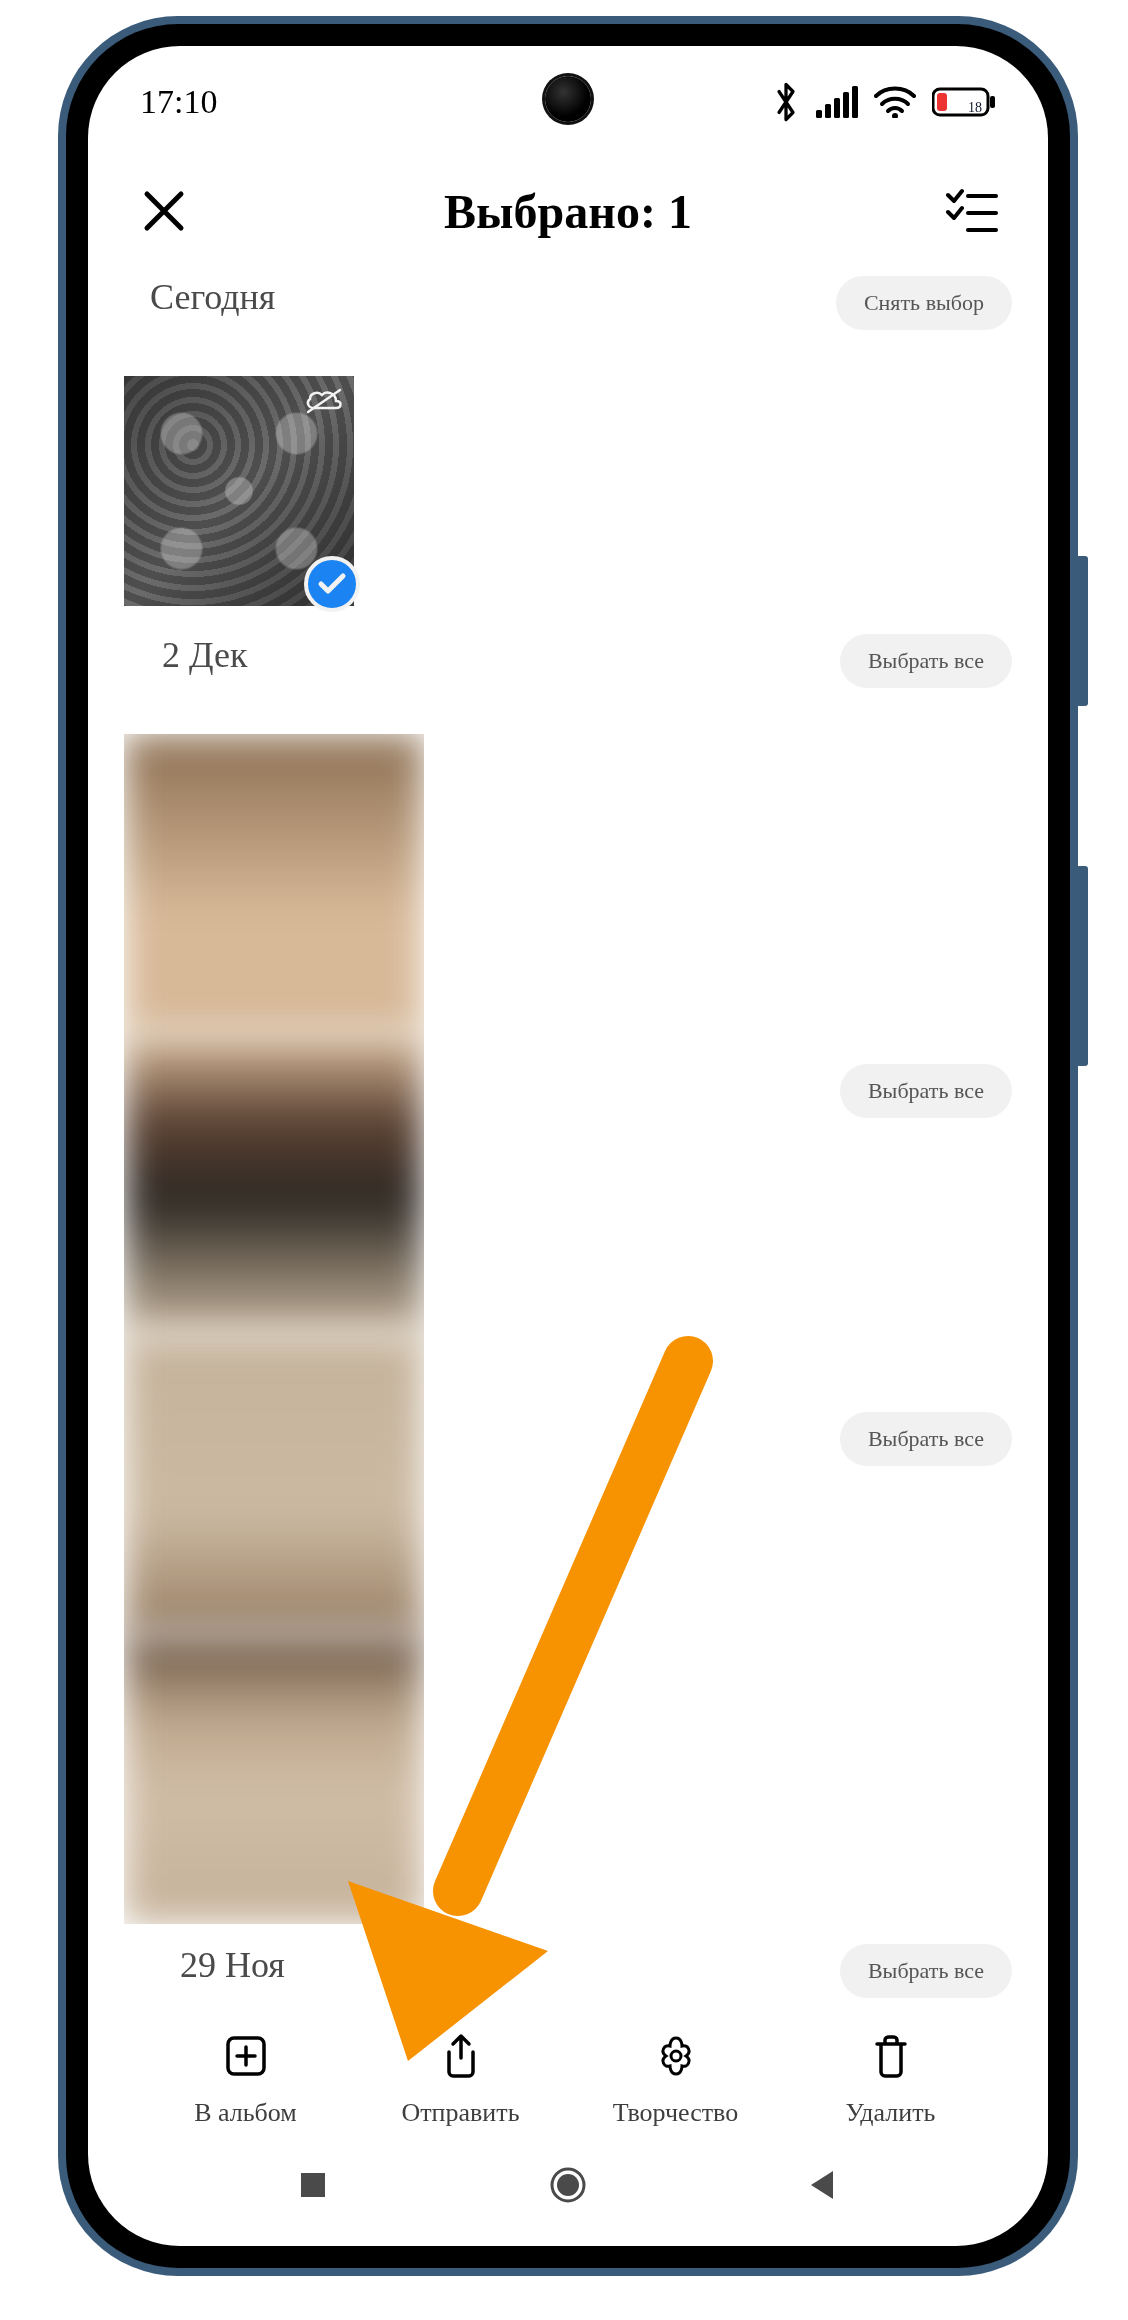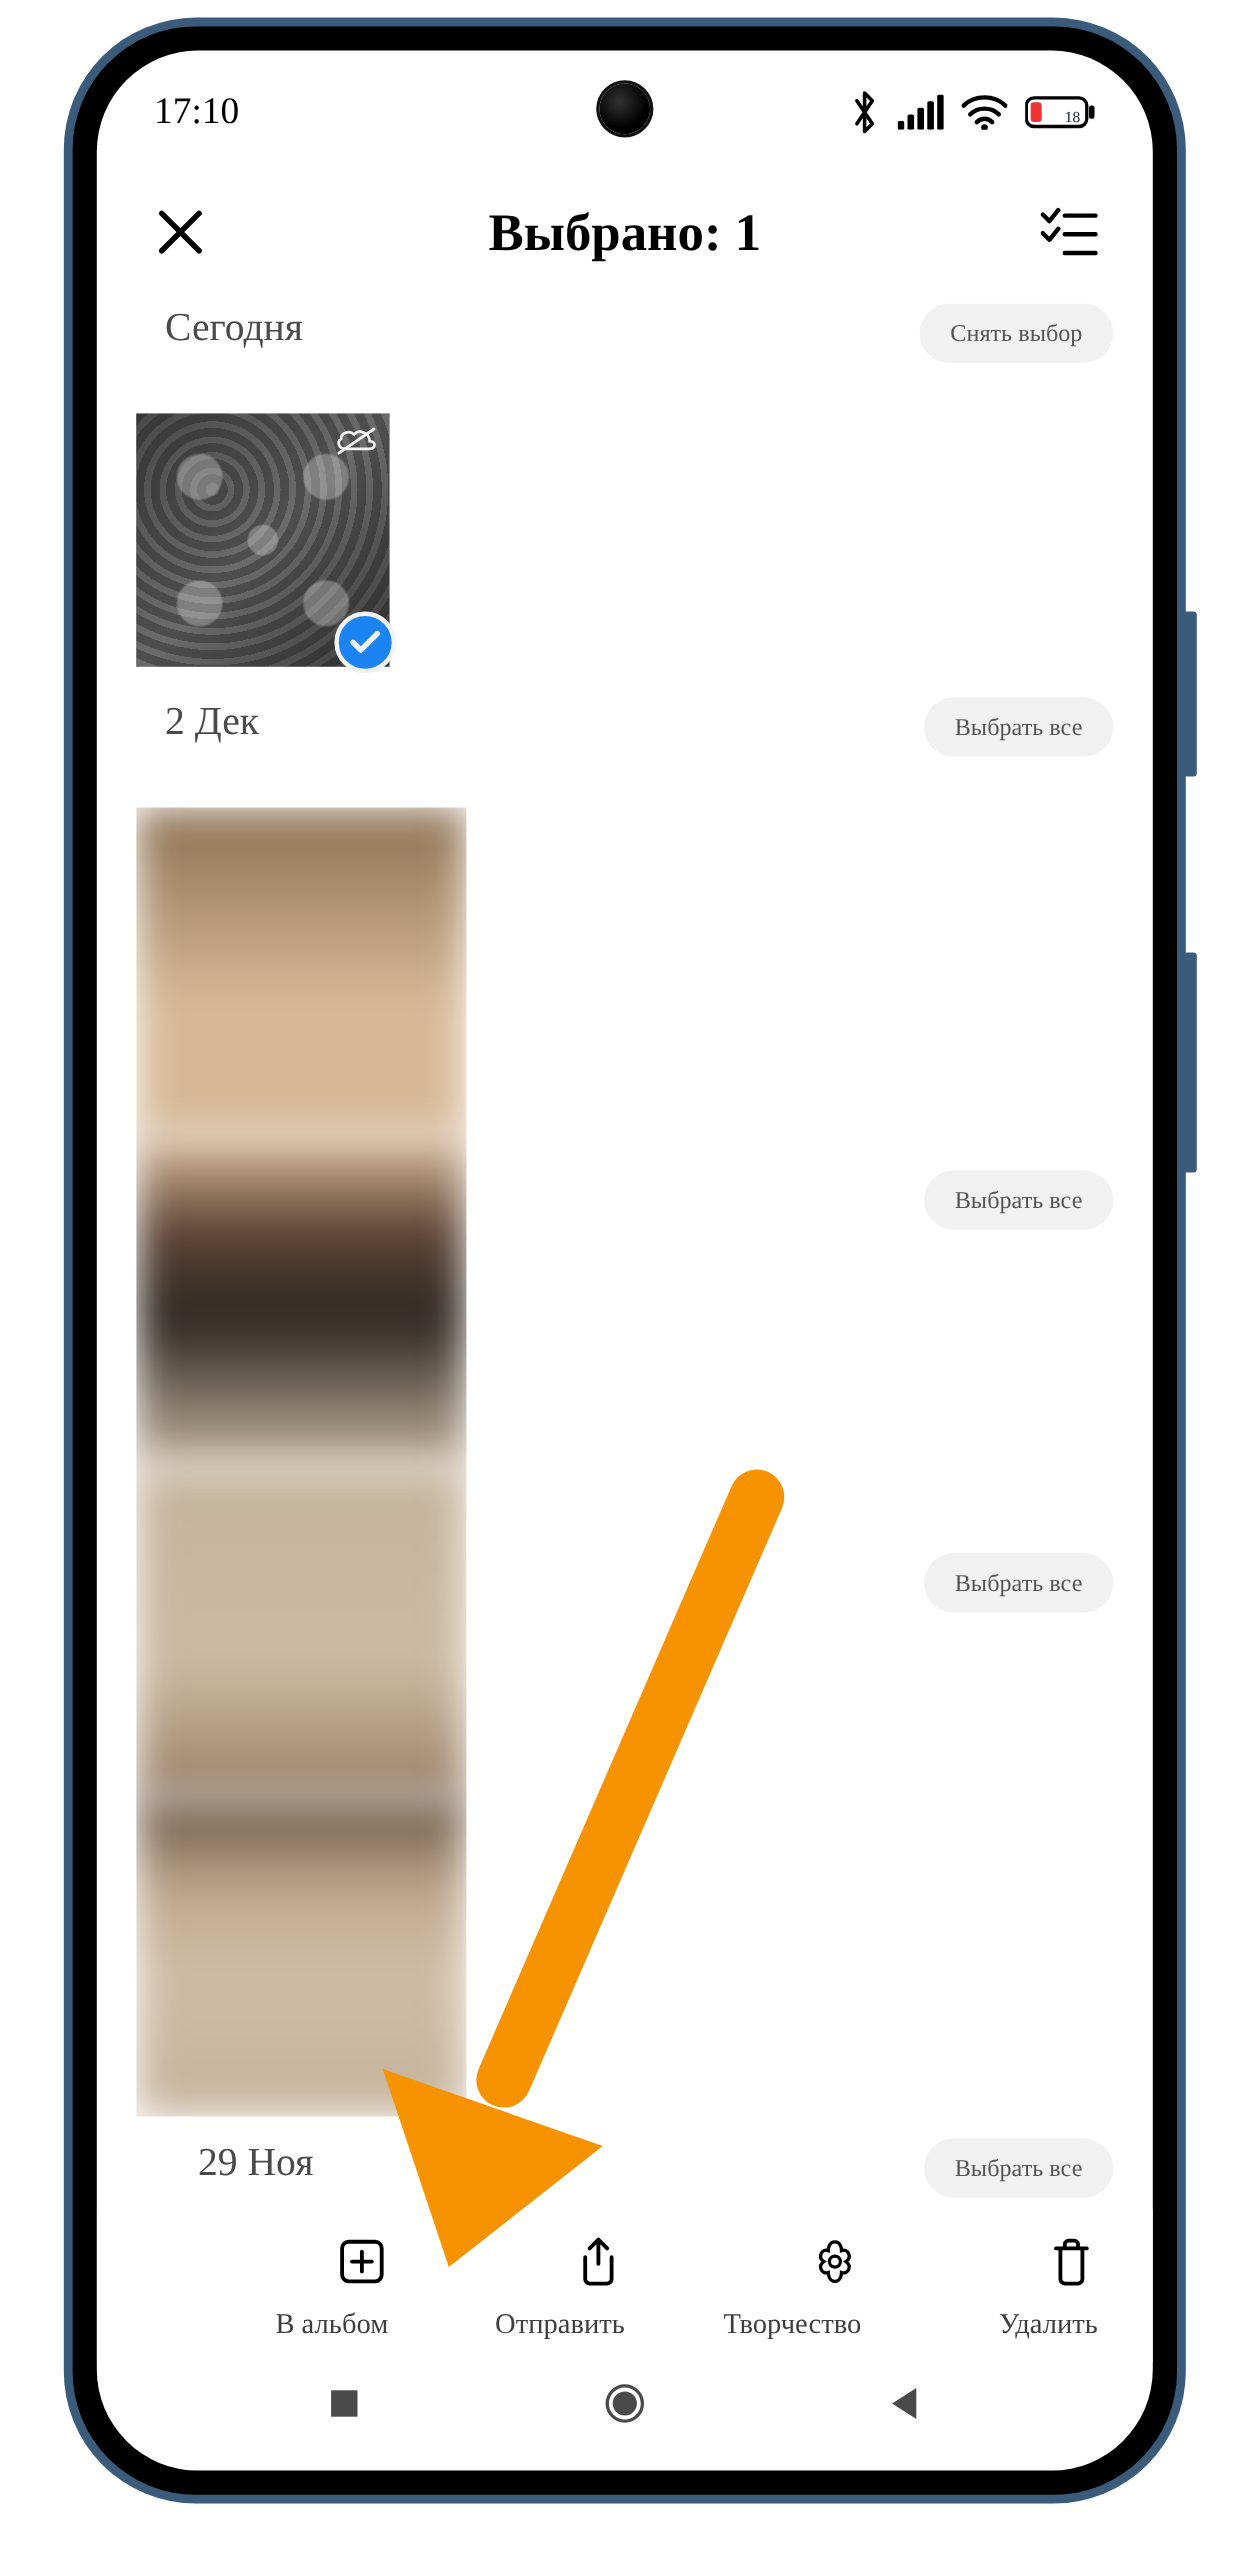--- a/index.html
+++ b/index.html
@@ -185,21 +185,21 @@
     background:#fff;
     display:flex;
     justify-content: space-around;
     align-items:center;
     padding: 0 50px;
   }
   .action-item {
     flex:1;
     display:flex;
     flex-direction:column;
-    align-items:flex-end;
+    align-items:center;
     gap:14px;
     color:#3e3e3e;
     font-size: 26px;
   }
   .action-item .icon-slot { height:55px; display:flex; align-items:center; justify-content:center; }
 
   
   .nav-bar {
     position:absolute;
     left:0; right:0; bottom:0;
@@ -301,21 +301,21 @@
                 </svg>
             </span>
             <span class="check-badge">
               <svg width="30" height="24" viewBox="0 0 30 24">
                   <path d="M4 12 L11 19 L26 4" fill="none" stroke="#fff" stroke-width="5" stroke-linecap="round" stroke-linejoin="round"></path>
                 </svg>
             </span>
           </div>
         </div>
 
-        <div class="date-row" style="margin-top:28px;">
+        <div class="date-row" style="margin-top:28px;margin-left:12px;">
           <span class="date-label">2 Дек</span>
           <span class="pill-btn">Выбрать все</span>
         </div>
 
         <div class="date-row float" style="top:788px;">
           <span class="pill-btn">Выбрать все</span>
         </div>
         <div class="date-row float" style="top:1136px;">
           <span class="pill-btn">Выбрать все</span>
         </div>

